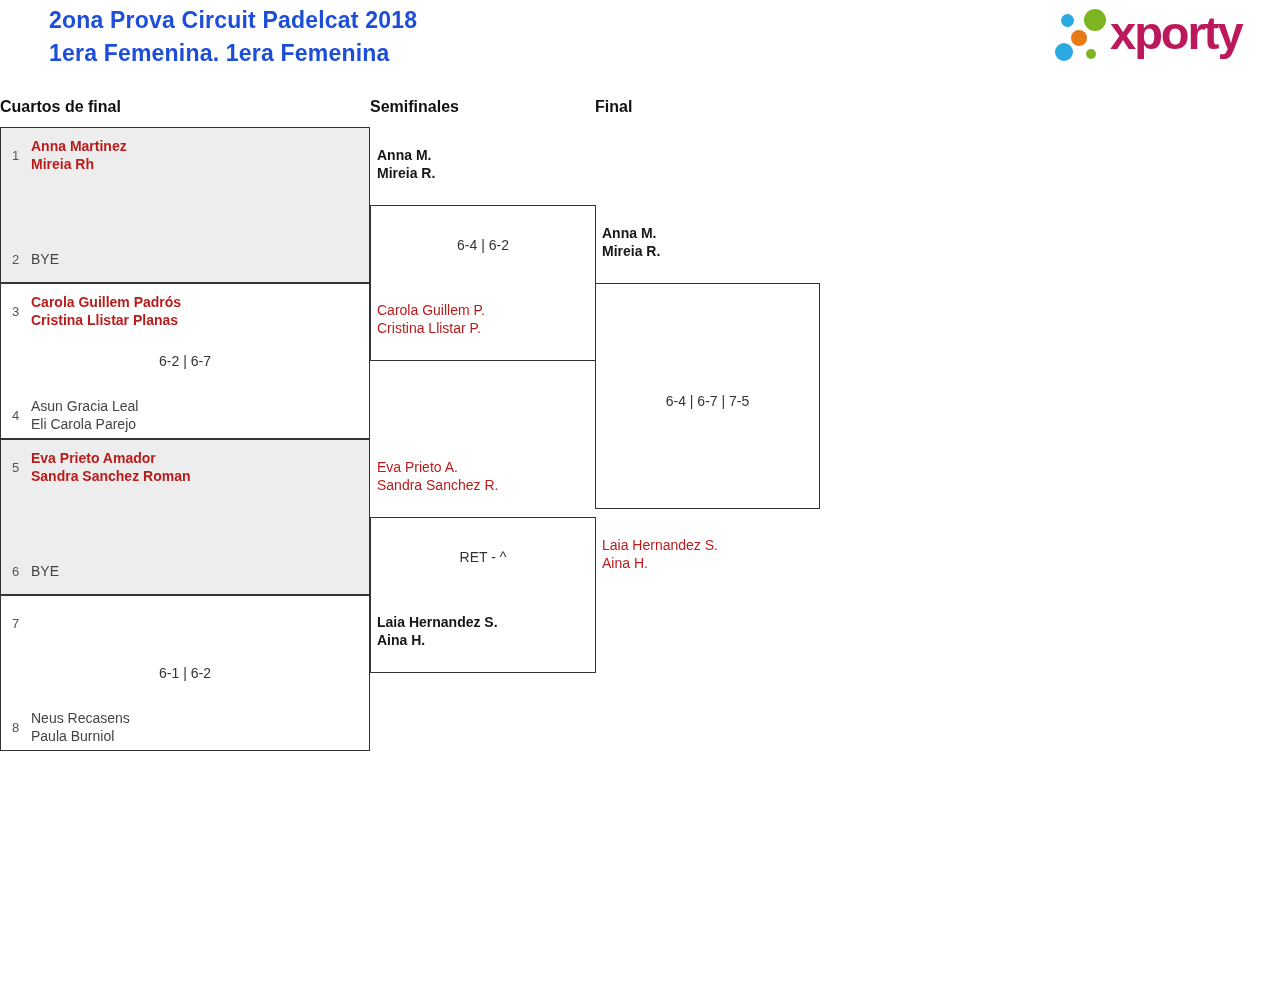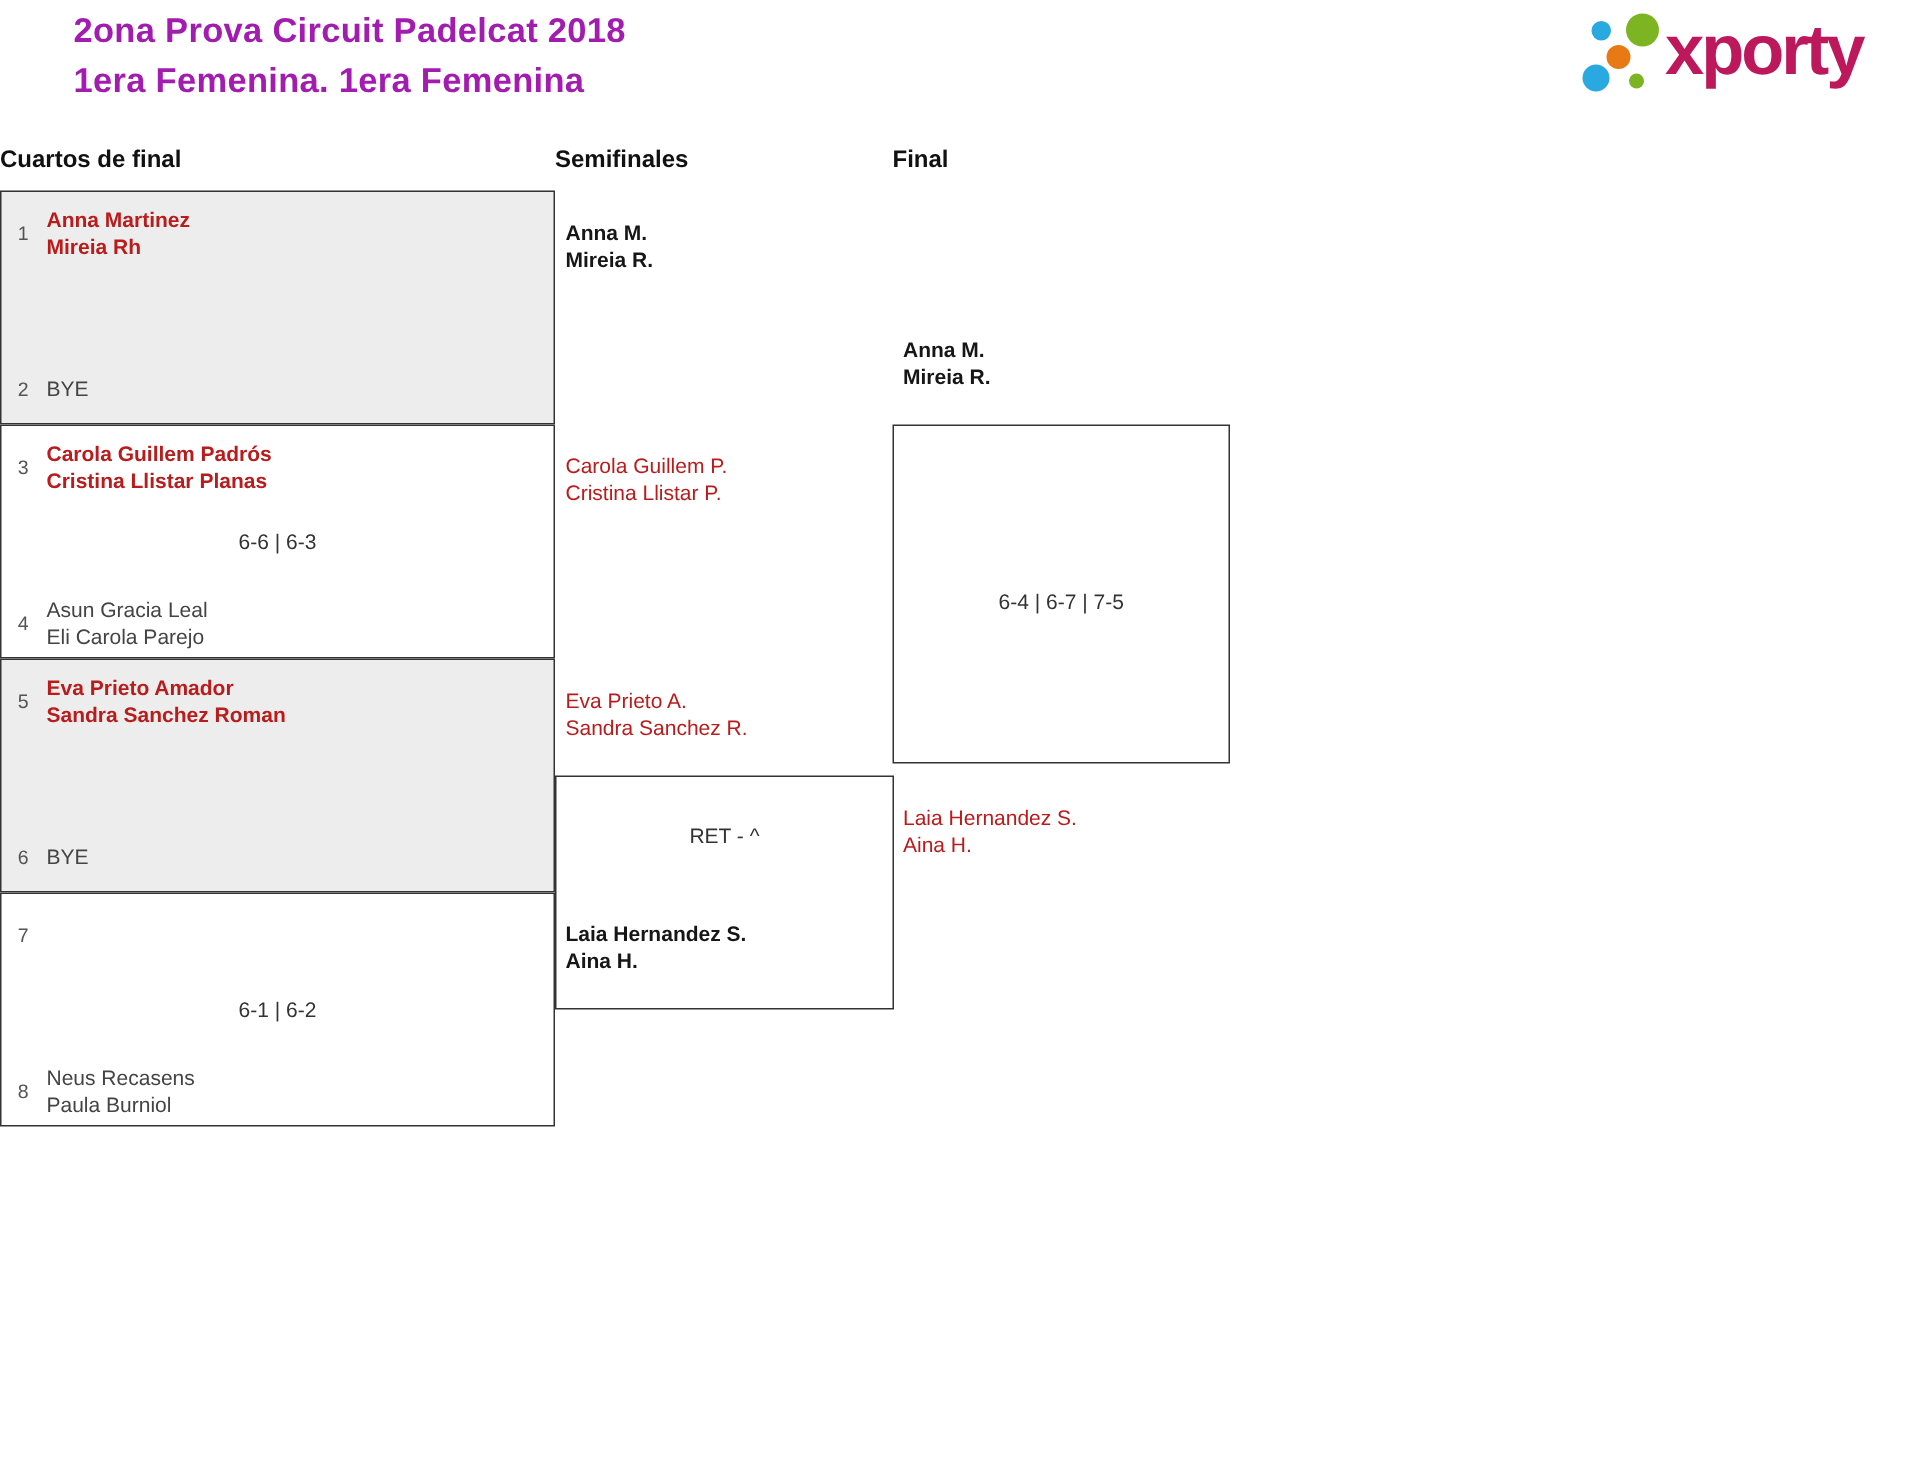--- a/index.html
+++ b/index.html
@@ -2,21 +2,21 @@
 <html><head>
 <meta charset="utf-8">
 <style>
   * { margin:0; padding:0; box-sizing:border-box; }
   html,body { background:#ffffff; }
   body { width:1280px; height:982px; font-family:"Liberation Sans", sans-serif; }
   .canvas { position:relative; width:1280px; height:982px; background:#fff; overflow:hidden; }
 
   
   .title { position:absolute; left:1px; top:4px; font-size:23px; font-weight:bold;
-           color:#a21caf; line-height:33px; letter-spacing:.2px;padding-left:48px; }
+           color:#1d4ed8; line-height:33px; letter-spacing:.2px;padding-left:48px; }
 
   
   .logo { position:absolute; left:1048px; top:5px; width:230px; height:66px; cursor:pointer; }
   .dot { position:absolute; border-radius:50%; }
   .dot-blue-sm  { left:13px; top:9px;  width:13px; height:13px; background:#29a9e0; }
   .dot-green-lg { left:36px; top:4px;  width:22px; height:22px; background:#7db522; }
   .dot-orange   { left:23px; top:25px; width:16px; height:16px; background:#e87a16; }
   .dot-blue-lg  { left:7px;  top:38px; width:18px; height:18px; background:#29a9e0; }
   .dot-green-sm { left:38px; top:44px; width:10px; height:10px; background:#7db522; }
   .logo-text { position:absolute; left:62px; top:0px; font-size:47px; font-weight:bold;
@@ -97,21 +97,21 @@
   </div>
 
   <div class="box qf" style="top:283px">
     <div class="entry t1 winner">
       <span class="seed">3</span>
       <span class="names">
         <span class="pline">Carola Guillem Padrós</span>
         <span class="pline">Cristina Llistar Planas</span>
       </span>
     </div>
-    <div class="score">6-6 | 6-3</div>
+    <div class="score">6-2 | 6-7</div>
     <div class="entry t2 loser">
       <span class="seed">4</span>
       <span class="names">
         <span class="pline">Asun Gracia Leal</span>
         <span class="pline">Eli Carola Parejo</span>
       </span>
     </div>
   </div>
 
   <div class="box qf gray" style="top:439px">
@@ -139,20 +139,23 @@
     <div class="score">6-1 | 6-2</div>
     <div class="entry t2 loser">
       <span class="seed">8</span>
       <span class="names">
         <span class="pline">Neus Recasens</span>
         <span class="pline">Paula Burniol</span>
       </span>
     </div>
   </div>
 
+  <div class="box sf" style="top:205px">
+    <div class="score sf-score">6-4 | 6-2</div>
+  </div>
   <div class="flabel winner" style="left:377px; top:146px">
     <span class="pline">Anna M.</span>
     <span class="pline">Mireia R.</span>
   </div>
   <div class="flabel" style="left:377px; top:301px">
     <span class="pline">Carola Guillem P.</span>
     <span class="pline">Cristina Llistar P.</span>
   </div>
 
   <div class="box sf" style="top:517px">

